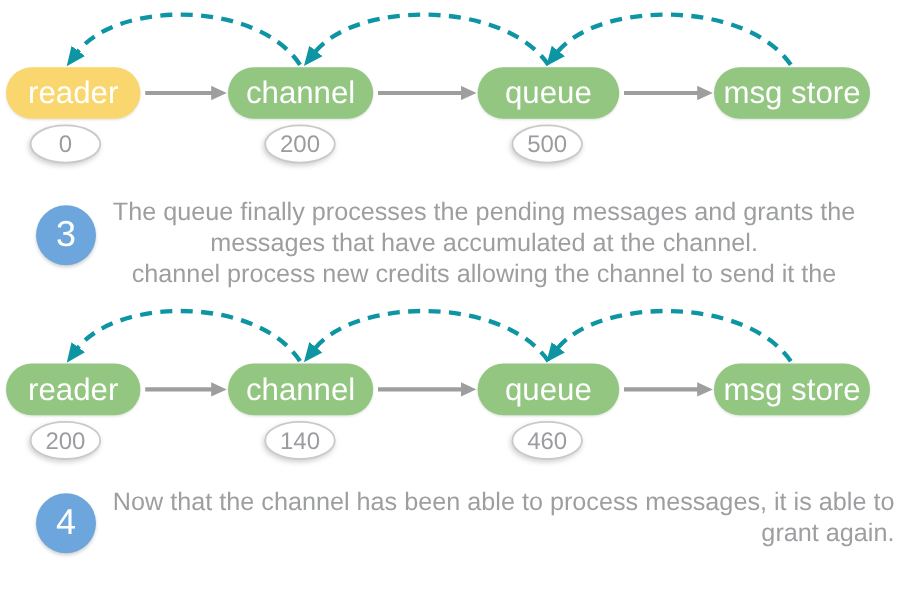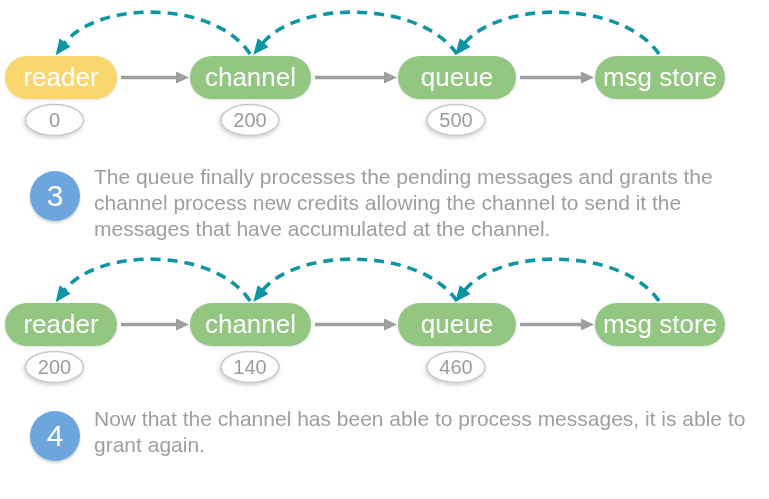--- a/index.html
+++ b/index.html
@@ -56,23 +56,23 @@
     box-shadow: 0 2px 3px rgba(0,0,0,0.18);
   }
   .step-text {
     position: absolute;
     color: #9D9EA0;
     font-size: 21px;
     line-height: 26px;
     white-space: nowrap;
   }
   #step3-badge { left: 30px; top: 171px; }
-  #step3-text  { left: 94px; top: 164px; }
+  #step3-text  { left: 94px; top: 164px; text-align: center; }
   #step4-badge { left: 30px; top: 411px; }
-  #step4-text  { left: 94px; top: 406px; }
+  #step4-text  { left: 94px; top: 406px; text-align: right; }
 </style>
 </head>
 <body>
 
 <div class="canvas">
 
   <svg class="diagram-svg" width="769" height="499" viewBox="0 0 769 499">
     <defs>
       <marker id="teal-head" markerUnits="userSpaceOnUse" markerWidth="16" markerHeight="14" refX="2" refY="7" orient="auto">
         <path d="M0,0 L16,7 L0,14 Z" fill="#0E95A4"></path>
@@ -141,22 +141,22 @@
       <text class="credit-label" x="250" y="127" text-anchor="middle">140</text>
 
       <ellipse class="credit-ellipse" cx="456" cy="120" rx="29" ry="15.5"></ellipse>
       <text class="credit-label" x="456" y="127" text-anchor="middle">460</text>
     </g>
   </svg>
 
   <div id="step3-badge" class="step-badge">3</div>
   <div id="step3-text" class="step-text">
     <div>The queue finally processes the pending messages and grants the</div>
+    <div>messages that have accumulated at the channel.</div>
     <div>channel process new credits allowing the channel to send it the</div>
-    <div>messages that have accumulated at the channel.</div>
   </div>
 
   <div id="step4-badge" class="step-badge">4</div>
   <div id="step4-text" class="step-text">
     <div>Now that the channel has been able to process messages, it is able to</div>
     <div>grant again.</div>
   </div>
 
 </div>
 

